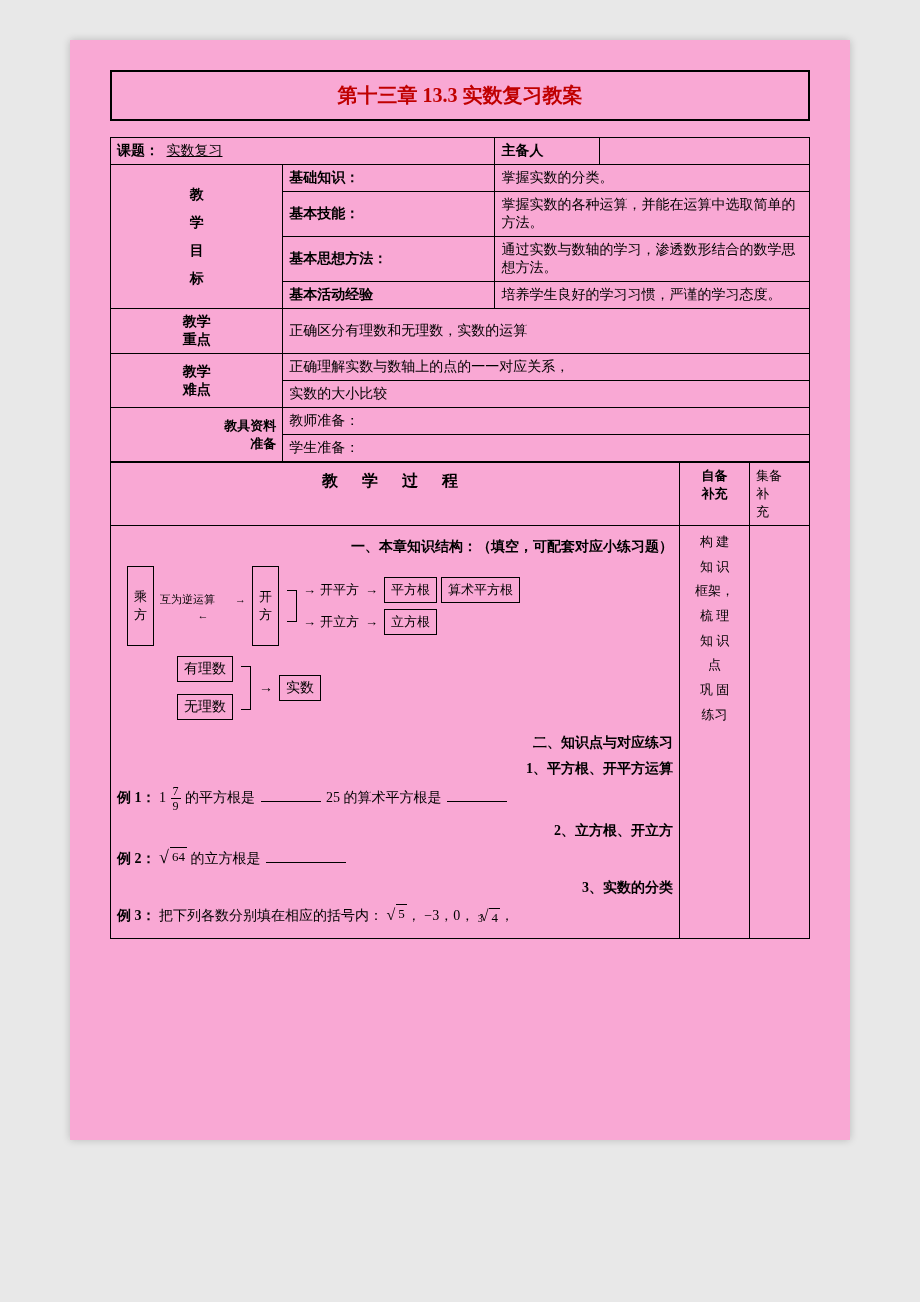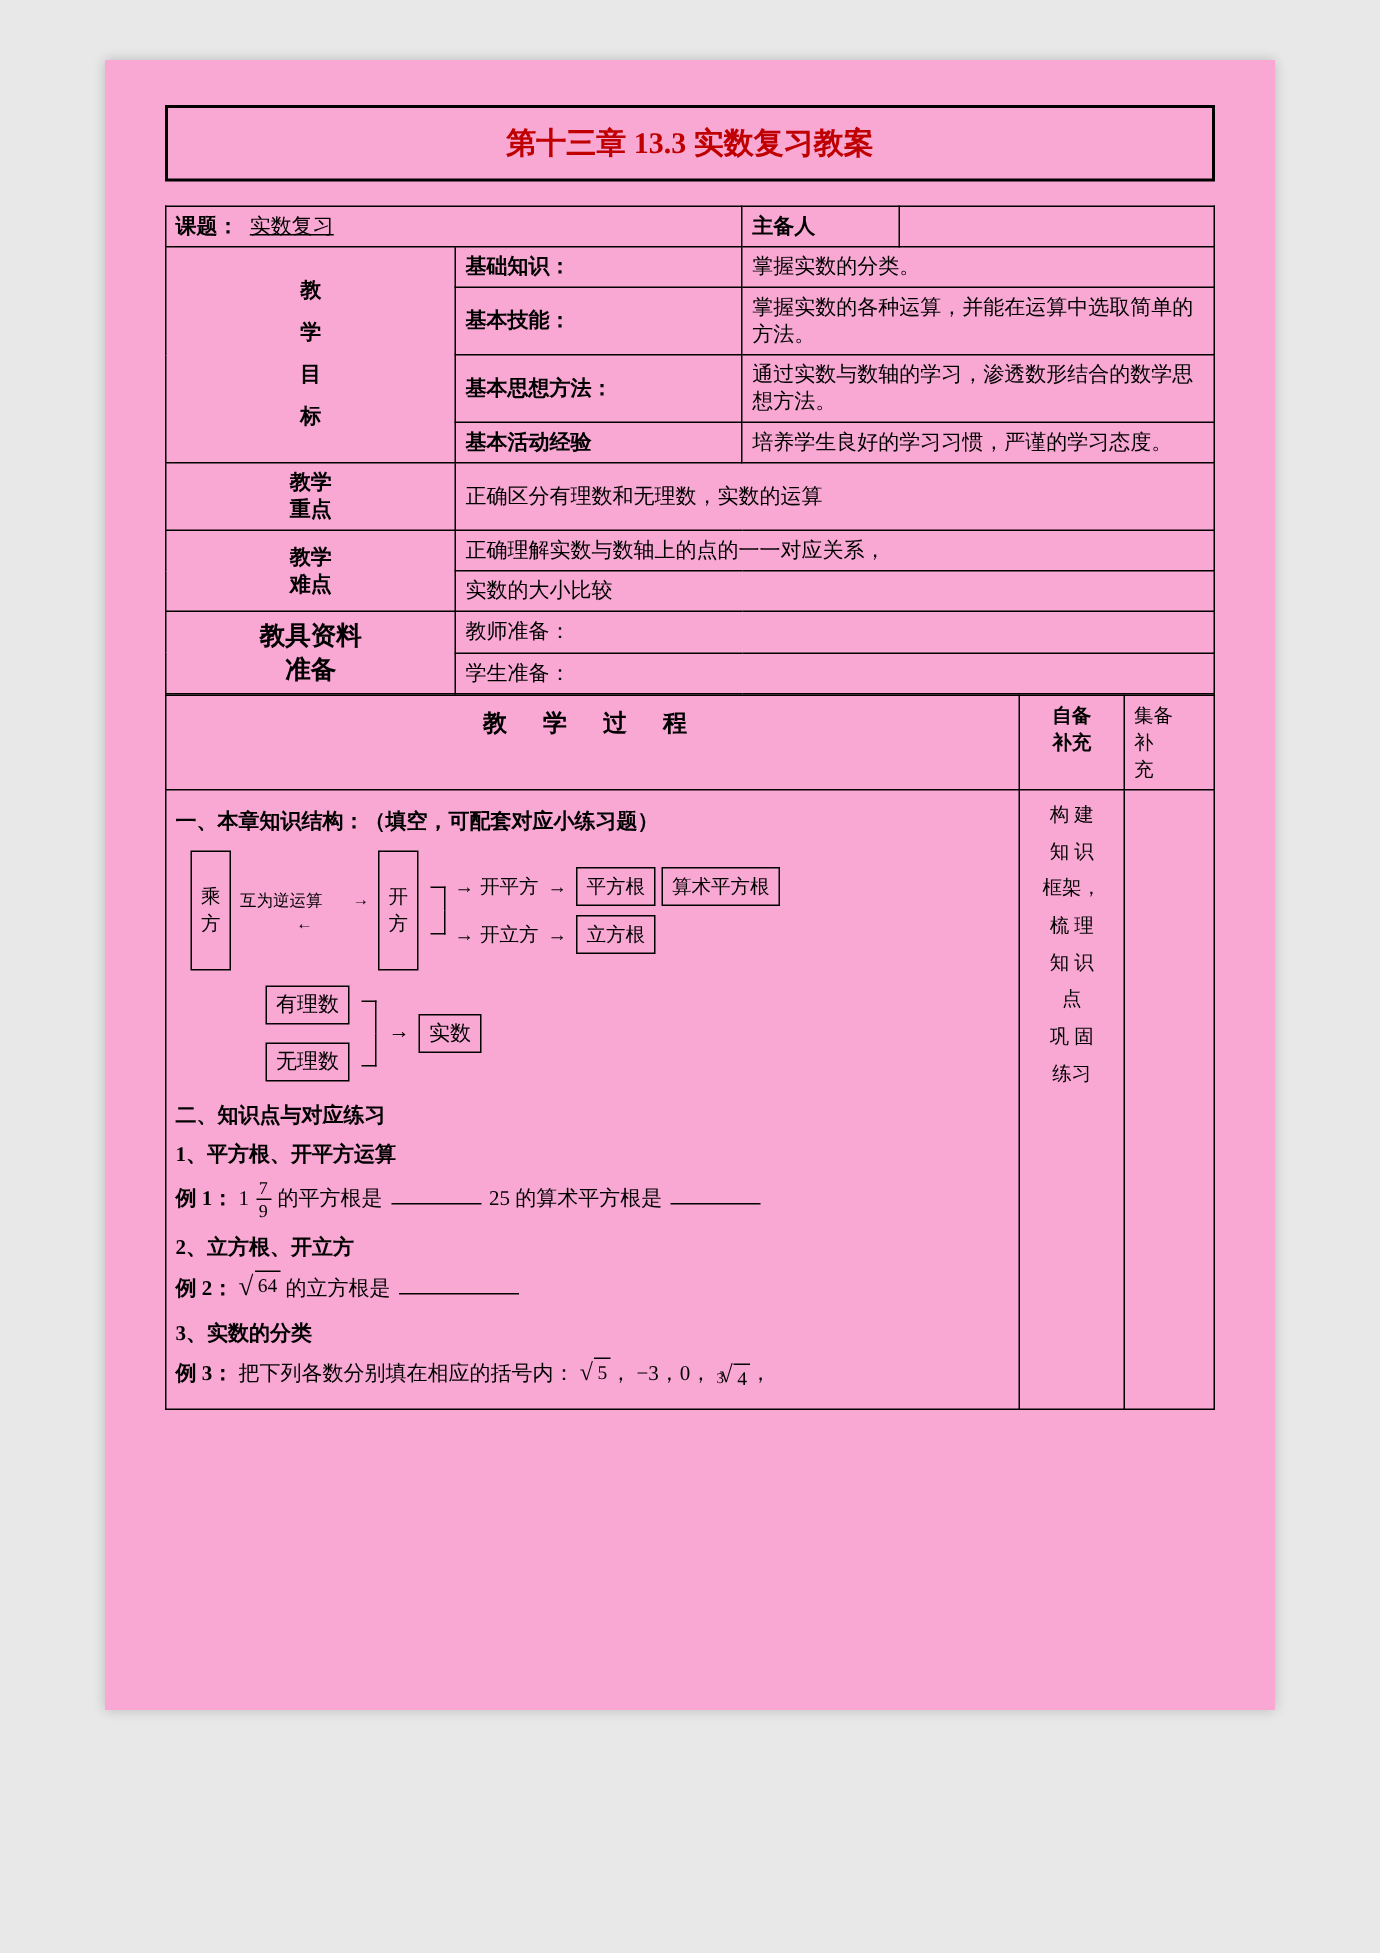--- a/index.html
+++ b/index.html
@@ -54,20 +54,21 @@
       vertical-align: top;
     }
     .content-cell {
       vertical-align: top;
       padding: 6px 8px;
     }
     .section-title {
       font-weight: bold;
       margin-top: 8px;
       margin-bottom: 4px;
+      text-align: right;
     }
     .example-line {
       margin: 6px 0;
       line-height: 1.8;
     }
     .underline-blank {
       display: inline-block;
       border-bottom: 1px solid #000;
       min-width: 60px;
       margin: 0 2px;
@@ -162,21 +163,21 @@
 
     <tr>
       <td rowspan="2" style="text-align:center; font-weight:bold; white-space:nowrap;">教学<br>难点</td>
       <td colspan="3">正确理解实数与数轴上的点的一一对应关系，</td>
     </tr>
     <tr>
       <td colspan="3">实数的大小比较</td>
     </tr>
 
     <tr>
-      <td rowspan="2" style="text-align:center; font-weight:bold; white-space:nowrap; font-size:17px;">教具资料<br>准备</td>
+      <td rowspan="2" style="text-align:right; font-weight:bold; white-space:nowrap; font-size:13px;">教具资料<br>准备</td>
       <td colspan="3">教师准备：</td>
     </tr>
     <tr>
       <td colspan="3">学生准备：</td>
     </tr>
   </tbody>
     </table>
 
   <table class="process-section" style="margin-top:0;">
     <tbody>

